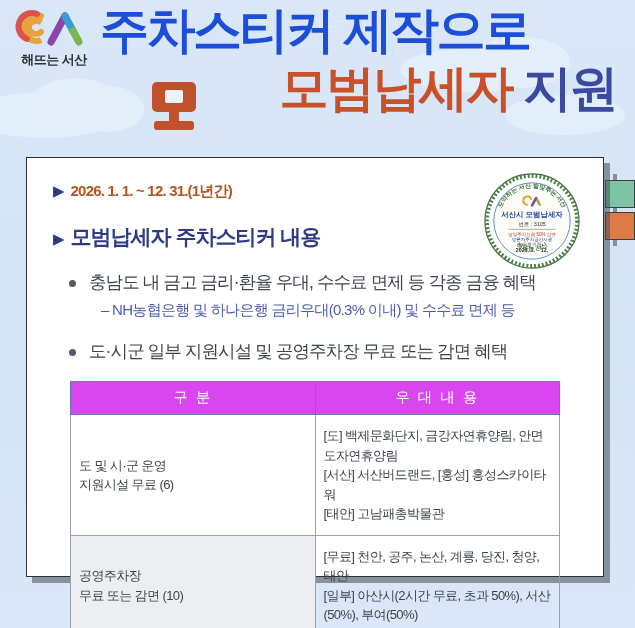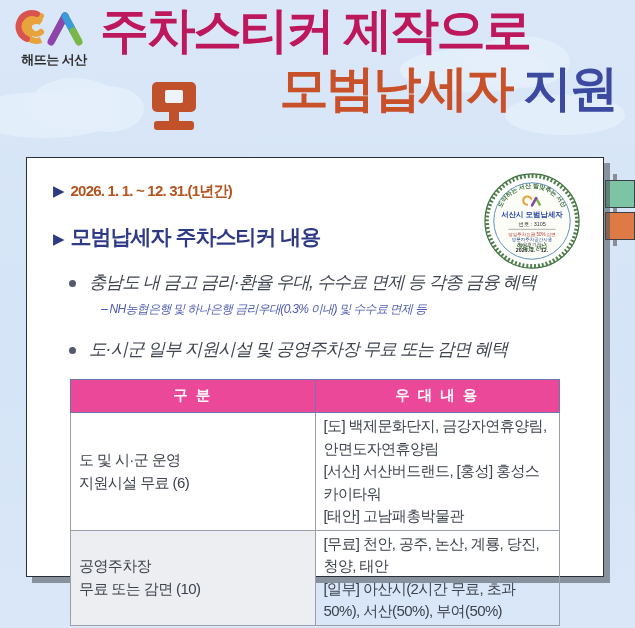--- a/index.html
+++ b/index.html
@@ -99,21 +99,21 @@
     top: 2px;
     width: 528px;
   }
   .title-line {
     font-size: 49px;
     font-weight: 900;
     letter-spacing: -2.5px;
     line-height: 1.18;
     white-space: nowrap;
   }
-  .title-line-1 { color: #be185d; text-align: left; }
+  .title-line-1 { color: #1d4ed8; text-align: left; }
   .title-line-2 { text-align: right; padding-right: 12px; }
   .t-orange { color: #c8512a; margin-top: 40px; }
   .t-navy   { color: #3b4aa0; }
 
   
   .card {
     position: absolute;
     left: 26px;
     top: 157px;
     width: 578px;
@@ -148,41 +148,41 @@
     font-weight: bold;
     color: #b4541f;
     letter-spacing: -.8px;
   }
 
   .row-heading2 {
     margin: 22px 0 0 6px;
   }
 
   
-  .bullet-block { margin: 20px 0 0 18px; font-style: italic; }
+  .bullet-block { margin: 20px 0 0 18px; }
   .bullet {
     position: relative;
     padding-left: 24px;
     font-size: 17.5px;
     color: #3f4550;
     letter-spacing: -.9px;
     line-height: 1.35;
     white-space: nowrap;
   }
   .bullet:before {
     content: "";
     position: absolute;
     left: 4px; top: 9px;
     width: 7px; height: 7px;
     background: #55596a;
     border-radius: 50%;
   }
   .sub {
     margin: 6px 0 0 36px;
-    font-size: 12px;
+    font-size: 15px;
     color: #4d5bb0;
     letter-spacing: -.7px;
     white-space: nowrap;
   }
   .bullet-block2 { margin: 20px 0 0 18px; }
 
   
   .seal {
     position: absolute;
     right: 22px;
@@ -193,35 +193,35 @@
 
   
   .tbl {
     margin: 18px auto 0 auto;
     width: 490px;
     border-collapse: collapse;
     border: 1px solid #9aa0aa;
     table-layout: fixed;
   }
   .tbl th {
-    background: #ec4899;
+    background: #d946ef;
     color: #ffffff;
     font-size: 14.5px;
-    font-weight: bold;
+    font-weight: normal;
     letter-spacing: 2px;
     padding: 6px 0 7px 0;
     border: 1px solid #6d77ad;
   }
   .tbl td {
     border: 1px solid #9aa0aa;
-    font-size: 15px;
+    font-size: 13px;
     color: #3d434d;
     letter-spacing: -.6px;
     line-height: 1.5;
-    padding: 2px 8px;
+    padding: 11px 8px;
     vertical-align: middle;
   }
   .tbl td.cat {
     text-align: left;
     white-space: pre-line;
     width: 126px;
   }
   .tbl tr.alt td.cat { background: #eceef1; }
   .tbl td.det { white-space: pre-line; }
 </style>

